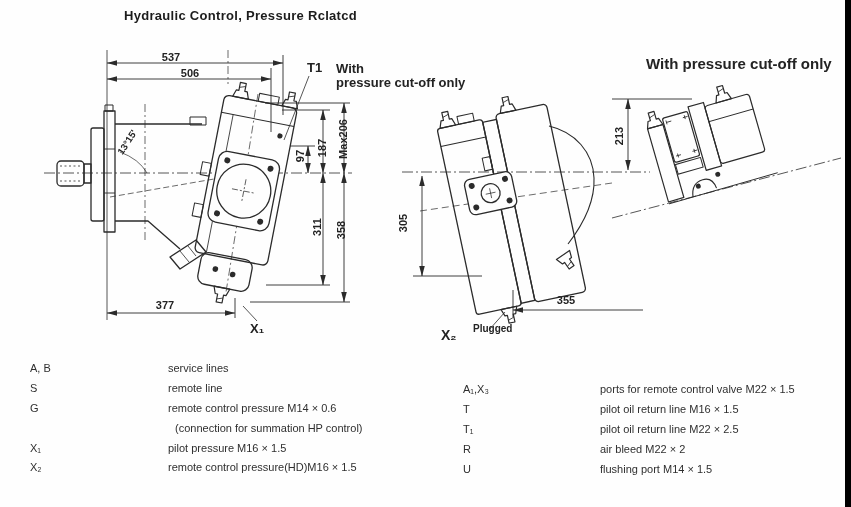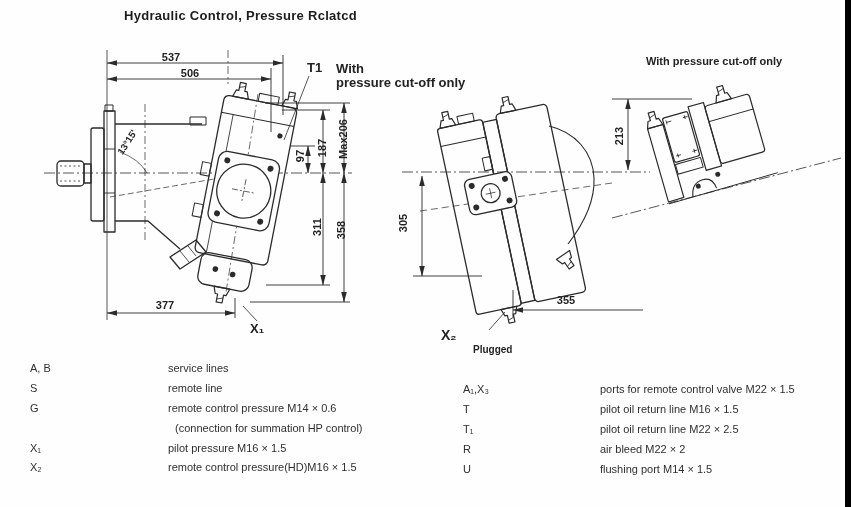--- a/index.html
+++ b/index.html
@@ -8,21 +8,21 @@
   #page:after{content:"";position:absolute;right:0;top:0;width:6px;height:100%;background:#000;}
   svg{position:absolute;left:0;top:0;}
   .lab{position:absolute;white-space:nowrap;color:#232323;}
   .title{font-size:13px;font-weight:bold;letter-spacing:.3px;color:#1c1c1c;}
   .hdim,.vdim{font-size:11px;font-weight:bold;transform:translate(-50%,-50%);}
   .vdim{transform:translate(-50%,-50%) rotate(-90deg);}
   .port{font-size:13px;font-weight:bold;}
   .note{font-size:13px;font-weight:bold;line-height:13px;}
   .angle{font-size:9.5px;font-weight:bold;transform:translate(-50%,-50%) rotate(-57deg);}
   .plugged{font-size:10px;font-weight:bold;}
-  .cap3{font-size:11px;font-weight:bold;}
+  .cap3{font-size:15px;font-weight:bold;}
   .legend-row{position:absolute;font-size:11px;line-height:13px;}
   .legend-key{display:inline-block;margin-left:20px;}
   .lk-l{width:138px;}
   .lk-r{width:137px;}
   .indent{padding-left:7px;}
 </style>
 </head>
 <body>
 
 <div id="page">
@@ -180,21 +180,21 @@
   <div class="lab vdim" style="left:322px;top:148px">187</div>
   <div class="lab vdim" style="left:343px;top:139px">Max206</div>
   <div class="lab vdim" style="left:317px;top:227px">311</div>
   <div class="lab vdim" style="left:341px;top:230px">358</div>
   <div class="lab hdim" style="left:165px;top:305px">377</div>
   <div class="lab port" style="left:250px;top:321px">X₁</div>
 
   <div class="lab vdim" style="left:403px;top:223px">305</div>
   <div class="lab hdim" style="left:566px;top:300px">355</div>
   <div class="lab port" style="left:441px;top:327px;font-size:14px">X₂</div>
-  <div class="lab plugged" style="left:473px;top:344px">Plugged</div>
+  <div class="lab plugged" style="left:473px;top:323px">Plugged</div>
 
   <div class="lab cap3" style="left:646px;top:55px">With pressure cut-off only</div>
   <div class="lab vdim" style="left:619px;top:136px">213</div>
 
   <div>
     <div class="legend-row" style="left:10px;top:362px">
       <span class="legend-key lk-l">A, B</span><span>service lines</span>
     </div>
     <div class="legend-row" style="left:10px;top:382px">
       <span class="legend-key lk-l">S</span><span>remote line</span>

